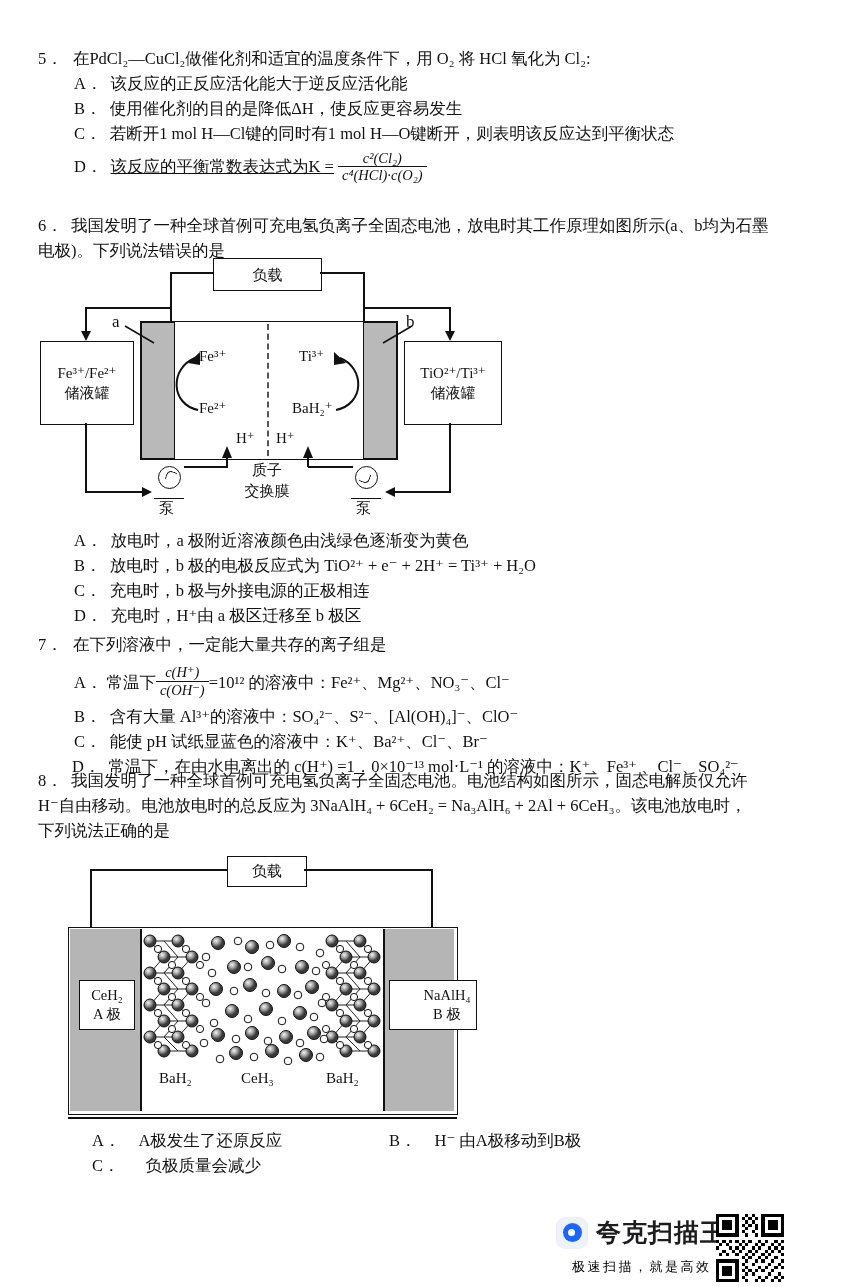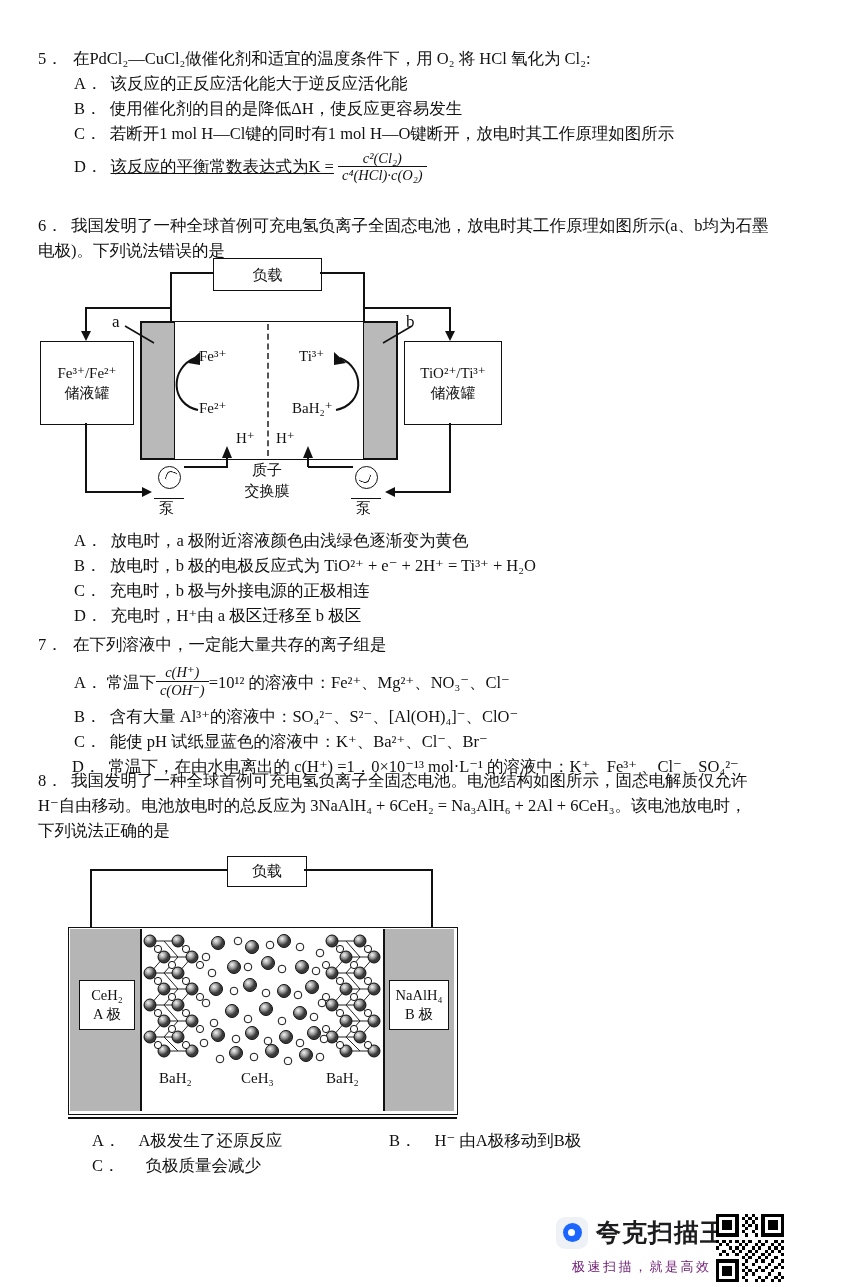--- a/index.html
+++ b/index.html
@@ -57,21 +57,21 @@
   #footer .logo{width:32px;height:32px;border-radius:9px;background:#eef1f5;
       display:flex;align-items:center;justify-content:center;}
   #footer .logo .ring{width:19px;height:19px;border-radius:50%;background:#1a66ff;
       display:flex;align-items:center;justify-content:center;}
   #footer .logo .ring i{display:block;width:7px;height:7px;border-radius:50%;background:#fff;
       margin-left:-1px;margin-top:-1px;}
   #footer .bname{font-family:"Liberation Sans","DejaVu Sans",sans-serif;font-weight:bold;
       font-size:25px;letter-spacing:1px;color:#1d1d1f;}
   #footer .tag{position:absolute;left:16px;top:42px;
       font-family:"Liberation Sans","DejaVu Sans",sans-serif;font-size:13px;
-      letter-spacing:2.5px;color:#701a75;}
+      letter-spacing:2.5px;color:#000000;}
   #qr{position:absolute;left:716px;top:1214px;width:68px;height:68px;}
 </style>
 </head>
 <body>
 
 <div class="page">
 
   <div class="abs" style="left:38px;top:46px;">
     <div class="qline">
       <span>5．</span>
@@ -80,21 +80,21 @@
     <div class="opt" style="margin-left:36px;">
       <span>A．</span>
       <span style="margin-left:4px;">该反应的正反应活化能大于逆反应活化能</span>
     </div>
     <div class="opt" style="margin-left:36px;">
       <span>B．</span>
       <span style="margin-left:4px;">使用催化剂的目的是降低ΔH，使反应更容易发生</span>
     </div>
     <div class="opt" style="margin-left:36px;">
       <span>C．</span>
-      <span style="margin-left:4px;">若断开1 mol H—Cl键的同时有1 mol H—O键断开，放电时其工作原理如图所示</span>
+      <span style="margin-left:4px;">若断开1 mol H—Cl键的同时有1 mol H—O键断开，则表明该反应达到平衡状态</span>
     </div>
     <div class="opt" style="margin-left:36px;margin-top:5px;">
       <span>D．</span>
       <span style="margin-left:4px;text-decoration:underline;">该反应的平衡常数表达式为K =</span>
       <span class="frac">
         <span class="num it">c²(Cl₂)</span>
         <span class="den it">c⁴(HCl)·c(O₂)</span>
       </span>
     </div>
   </div>
@@ -430,21 +430,21 @@
         <circle cx="112" cy="124" r="3.8"></circle>
           <circle cx="146" cy="128" r="3.8"></circle>
         <circle cx="178" cy="124" r="3.8"></circle>
       </g>
     </svg>
 
     <div class="taglabel" style="left:11px;top:125px;width:54px;height:48px;">
       <span>CeH₂</span>
       <span>A 极</span>
     </div>
-    <div class="taglabel" style="left:321px;top:125px;width:58px;height:48px;">
+    <div class="taglabel" style="left:321px;top:125px;width:58px;height:48px;padding-left:28px;">
       <span>NaAlH₄</span>
       <span>B 极</span>
     </div>
 
     <div class="matlbl" style="left:91px;top:215px;"><span>BaH₂</span></div>
     <div class="matlbl" style="left:173px;top:215px;"><span>CeH₃</span></div>
     <div class="matlbl" style="left:258px;top:215px;"><span>BaH₂</span></div>
 
     <div class="baseline" style="left:0px;top:262px;width:389px;"></div>
   </div>

